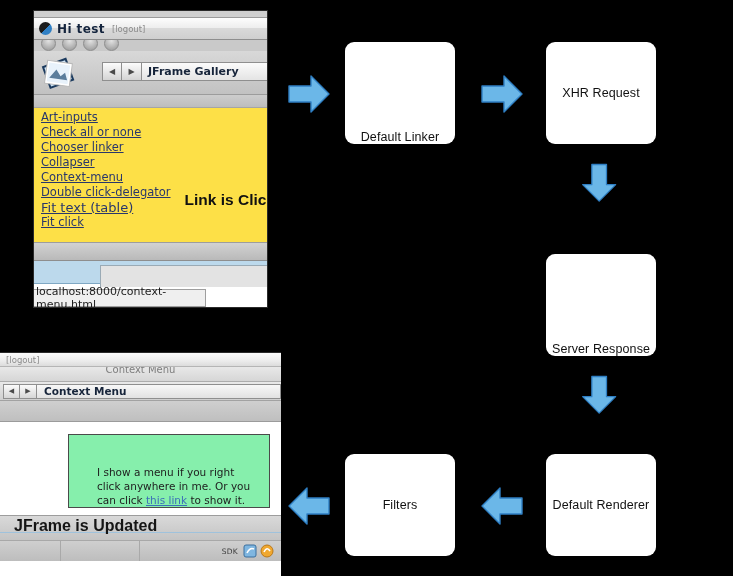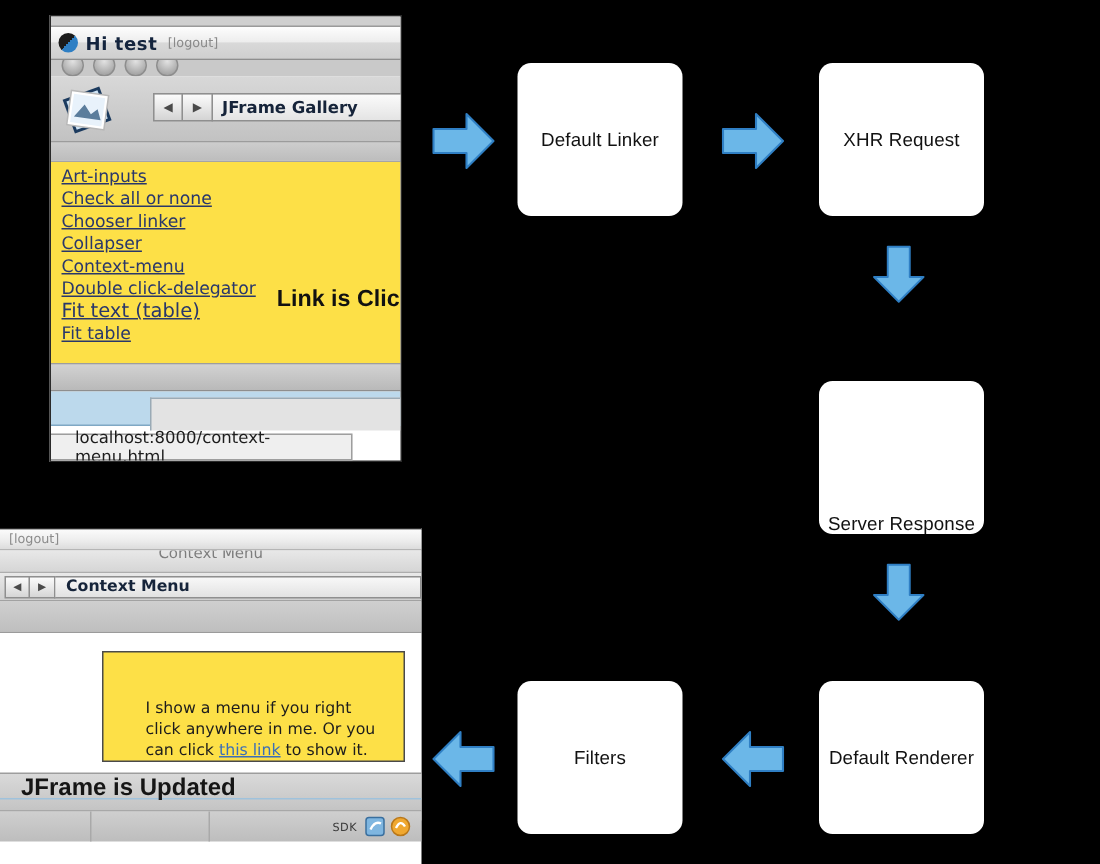--- a/index.html
+++ b/index.html
@@ -129,23 +129,23 @@
   }
   .w1-bluebar{
     height:22px;background:#bcd9ec;position:relative;
     border-bottom:1px solid #7fa8c4;
   }
   .w1-bluebar-inset{
     position:absolute;left:66px;top:4px;right:0;bottom:-4px;
     background:#e3e3e3;border:1px solid #9aaab5;border-right:none;border-bottom:none;
   }
   .w1-status{
-    position:absolute;left:-1px;bottom:0;width:202px;height:18px;
+    position:absolute;left:-1px;bottom:0;width:173px;height:18px;
     background:#efefef;border:1px solid #9e9e9e;
-    display:flex;align-items:center;padding-left:16px;
+    display:flex;align-items:center;padding-left:2px;
     font-size:11px;color:#1c1c1c;box-sizing:border-box;
     font-family:"DejaVu Sans", sans-serif;
   }
 
   
   .win2{
     position:absolute;left:0px;top:352px;width:281px;height:224px;
     background:#ffffff;overflow:hidden;
     border-top:1px solid #2a2a2a;
     font-family:"DejaVu Sans", sans-serif;
@@ -189,21 +189,21 @@
     font-size:10.5px;color:#16243a;font-weight:bold;box-sizing:border-box;
   }
   .w2-gapbar{
     height:20px;
     background:linear-gradient(to bottom,#cfcfcf,#bfbfbf);
     border-bottom:1px solid #9b9b9b;
   }
   .w2-body{position:relative;height:125px;background:#fff;}
   .w2-panel{
     position:absolute;left:68px;top:12px;width:202px;height:74px;
-    background:#fde047;border:1px solid #4a4a4a;
+    background:#86efac;border:1px solid #4a4a4a;
     box-sizing:border-box;
   }
   .w2-panel-text{
     position:absolute;left:28px;top:30px;width:160px;
     font-size:10.5px;color:#1d1d1d;line-height:14px;
   }
   .w2-panel-link{color:#3b6fb8;text-decoration:underline;}
   .w2-bottombar{
     position:absolute;left:0;bottom:0;width:281px;height:62px;
   }
@@ -238,21 +238,21 @@
   }
   .w2-sdk{font-size:7.5px;color:#3a3a3a;margin-right:5px;letter-spacing:.3px;}
   .w2-icn{width:14px;height:14px;margin-right:3px;border-radius:2px;}
 </style>
 </head>
 <body>
 
 <div class="stage">
 
   <div id="diagram-layer">
-      <div class="flow-box" style="left: 345px; top: 42px; width: 110px; height: 102px; background: rgb(255, 255, 255);">
+      <div class="flow-box" style="left: 345px; top: 42px; width: 110px; height: 102px; background: rgb(255, 255, 255); align-items: flex-end;">
         <span>Default Linker</span>
       </div>
       <div class="flow-box" style="left: 546px; top: 42px; width: 110px; height: 102px; background: rgb(255, 255, 255);">
         <span>XHR Request</span>
       </div>
       <div class="flow-box" style="left: 546px; top: 254px; width: 110px; height: 102px; background: rgb(255, 255, 255); align-items: flex-end;">
         <span>Server Response</span>
       </div>
       <div class="flow-box" style="left: 546px; top: 454px; width: 110px; height: 102px; background: rgb(255, 255, 255);">
         <span>Default Renderer</span>
@@ -323,21 +323,21 @@
 
     <div class="w1-content">
       <div id="w1-links">
           <a class="w1-link" href="#">Art-inputs</a>
           <a class="w1-link" href="#">Check all or none</a>
           <a class="w1-link" href="#">Chooser linker</a>
           <a class="w1-link" href="#">Collapser</a>
           <a class="w1-link active" href="#">Context-menu</a>
           <a class="w1-link" href="#">Double click-delegator</a>
           <a class="w1-link sm" href="#">Fit text (table)</a>
-          <a class="w1-link" href="#">Fit table</a>
+          <a class="w1-link" href="#">Fit click</a>
         </div>
       <div class="w1-bigtext">Link is Click</div>
     </div>
 
     <div class="w1-graybar"></div>
 
     <div class="w1-bluebar">
       <div class="w1-bluebar-inset"></div>
     </div>
 

